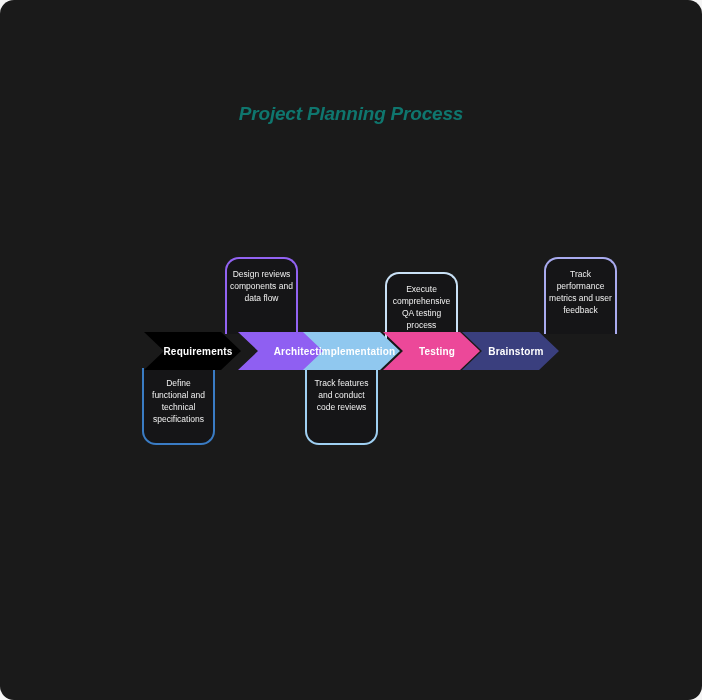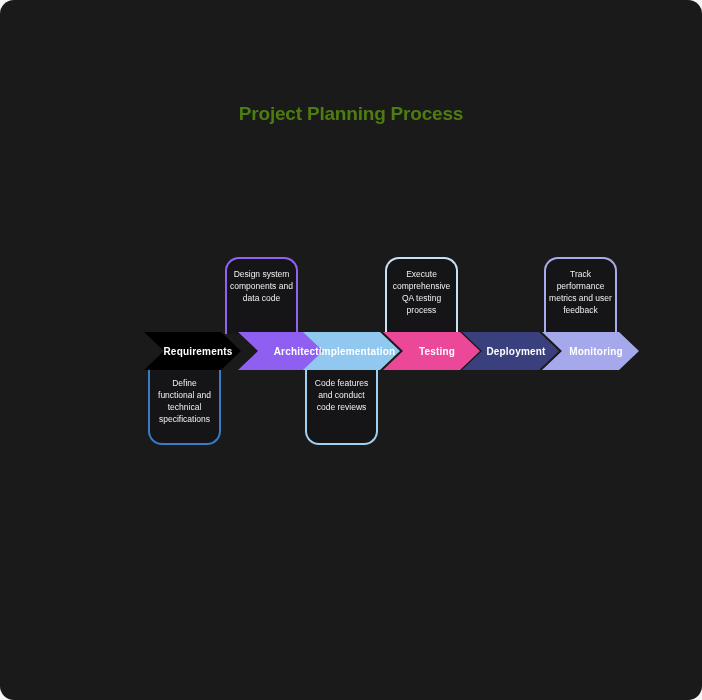--- a/index.html
+++ b/index.html
@@ -12,22 +12,22 @@
   }
   .panel {
     position: absolute; left: 0; top: 0;
     width: 702px; height: 700px;
     background: #1a1a1a;
     border-radius: 14px;
   }
   .title {
     position: absolute; left: 0; top: 103px; width: 702px;
     text-align: center;
-    color: #4d7c0f;
-    font-size: 19px; font-weight: 700; letter-spacing: -0.2px;
+    color: #0f766e;
+    font-size: 19px; font-weight: 700; letter-spacing: -0.2px; font-style: italic;
   }
   .diagram { position: absolute; left: 0; top: 0; width: 702px; height: 700px; }
   .card {
     position: absolute;
     width: 73px;
     background: #151517;
     z-index: 1;
   }
   .card.above {
     top: 257px; height: 77px;
@@ -60,47 +60,44 @@
     white-space: nowrap;
   }
 </style>
 </head>
 <body>
 
 <div class="stage">
   <div class="panel"></div>
   <div class="title">Project Planning Process</div>
   <div class="diagram">
-      <div class="card below" style="left: 148px; border-color: rgb(58, 124, 196);">
+      <div class="card below" style="left: 142px; border-color: rgb(58, 124, 196);">
         <span class="desc">Define functional and technical specifications</span>
       </div>
       <div class="chevron" style="left: 144px; background: #000000;">
         <span class="label">Requirements</span>
       </div>
       <div class="card above" style="left: 225px; border-color: rgb(146, 99, 242);">
-        <span class="desc">Design system components and data code</span>
+        <span class="desc">Design reviews components and data flow</span>
       </div>
       <div class="chevron" style="left: 238px; background: rgb(143, 95, 242); justify-content: flex-end;">
         <span class="label">Architecture</span>
       </div>
       <div class="card below" style="left: 305px; border-color: rgb(159, 208, 242);">
-        <span class="desc">Code features and conduct code reviews</span>
+        <span class="desc">Track features and conduct code reviews</span>
       </div>
       <div class="chevron" style="left: 303px; background: rgb(144, 200, 239);">
         <span class="label">Implementation</span>
       </div>
-      <div class="card above" style="left: 385px; border-color: rgb(201, 225, 246);">
+      <div class="card above" style="left: 385px; border-color: rgb(201, 225, 246); margin-top: 15px;">
         <span class="desc">Execute comprehensive QA testing process</span>
       </div>
       <div class="chevron" style="left: 383px; background: #ec4899;">
         <span class="label">Testing</span>
       </div>
       <div class="chevron" style="left: 462px; background: rgb(58, 63, 126);">
-        <span class="label">Deployment</span>
+        <span class="label">Brainstorm</span>
       </div>
       <div class="card above" style="left: 544px; border-color: rgb(169, 171, 239);">
         <span class="desc">Track performance metrics and user feedback</span>
-      </div>
-      <div class="chevron" style="left: 542px; background: rgb(166, 168, 236);">
-        <span class="label">Monitoring</span>
       </div>
     </div>
 </div>
 
 </body></html>

